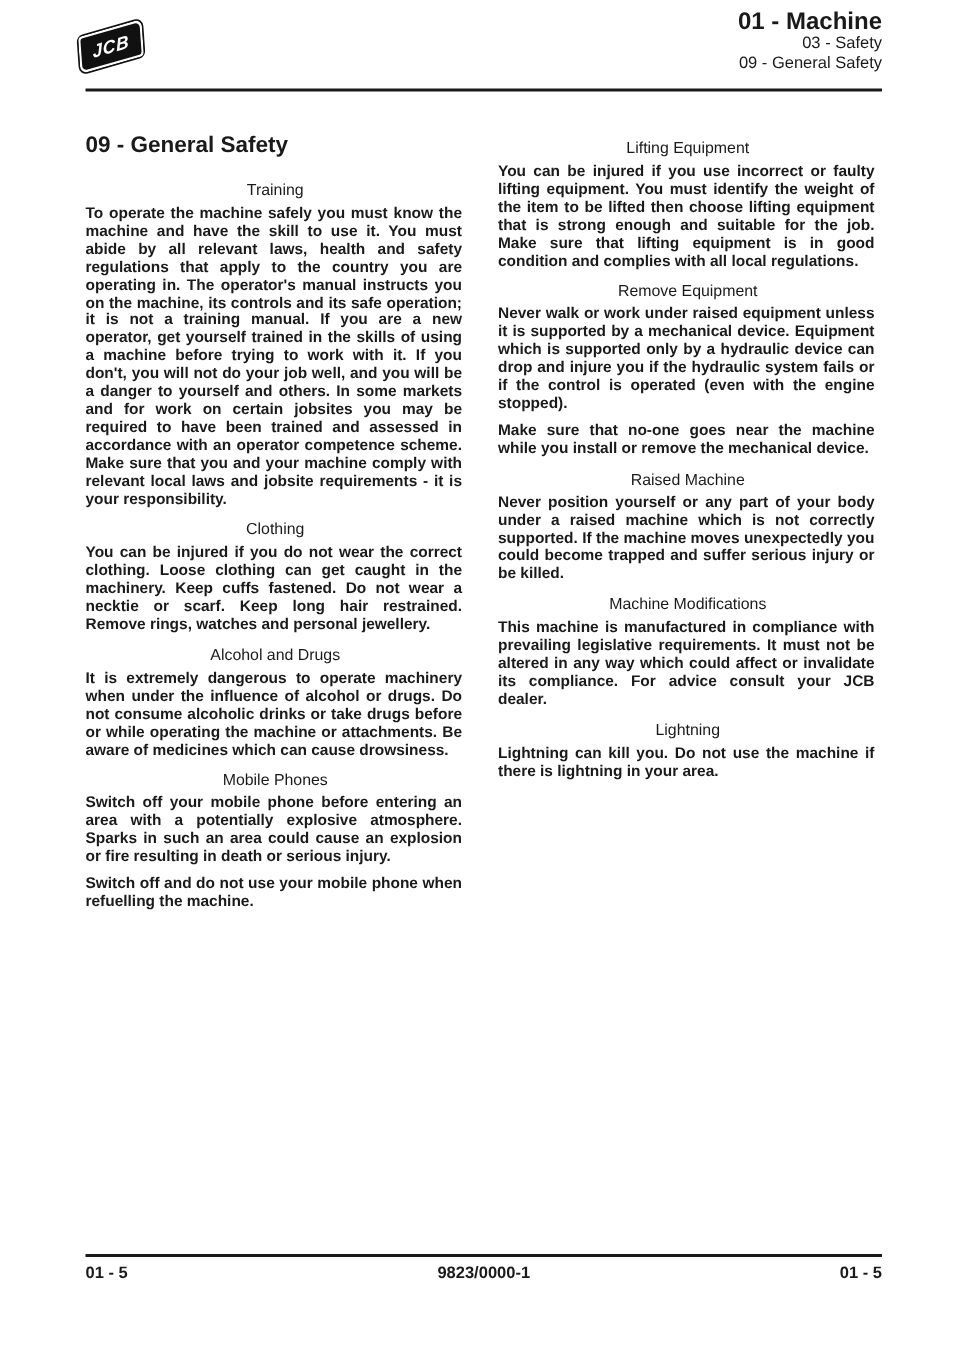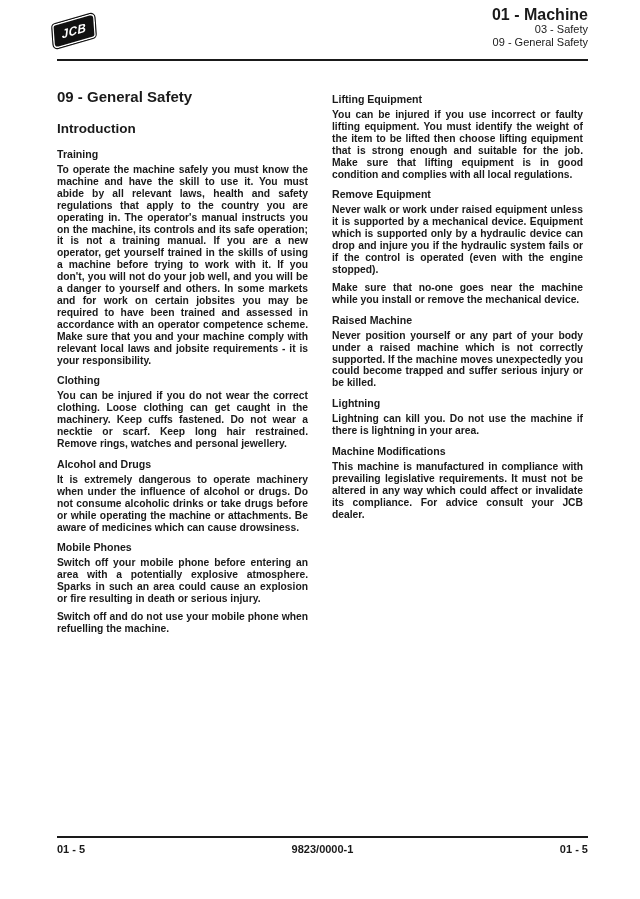--- a/index.html
+++ b/index.html
@@ -67,22 +67,23 @@
     font-weight: bold;
     margin: 0 0 16px 0;
   }
   .intro-heading {
     font-size: 13.5px;
     font-weight: bold;
     margin: 0 0 12px 0;
   }
   .sec h3 {
     font-size: 10.6px;
-    font-weight: bold;
+    font-weight: normal;
     margin: 8px 0 4px 0;
+    text-align: center;
   }
   .sec p {
     font-size: 10.3px;
     line-height: 11.9px;
     text-align: justify;
     margin: 0 2px 6px 0;
     font-weight: bold;
   }
 
   
@@ -119,21 +120,20 @@
   <div class="breadcrumbs">
     <div class="crumb chapter">01 - Machine</div>
     <div class="crumb">03 - Safety</div>
     <div class="crumb">09 - General Safety</div>
   </div>
 
   <div class="header-rule"></div>
 
   <div class="col col-left">
     <h1 class="page-title">09 - General Safety</h1>
-    <h2 class="intro-heading">Introduction</h2>
 
     <div class="sec">
       <h3>Training</h3>
       <p>To operate the machine safely you must know the machine and have the skill to use it. You must abide by all relevant laws, health and safety regulations that apply to the country you are operating in. The operator's manual instructs you on the machine, its controls and its safe operation; it is not a training manual. If you are a new operator, get yourself trained in the skills of using a machine before trying to work with it. If you don't, you will not do your job well, and you will be a danger to yourself and others. In some markets and for work on certain jobsites you may be required to have been trained and assessed in accordance with an operator competence scheme. Make sure that you and your machine comply with relevant local laws and jobsite requirements - it is your responsibility.</p>
     </div>
 
 
     <div class="sec">
       <h3>Clothing</h3>
       <p>You can be injured if you do not wear the correct clothing. Loose clothing can get caught in the machinery. Keep cuffs fastened. Do not wear a necktie or scarf. Keep long hair restrained. Remove rings, watches and personal jewellery.</p>
@@ -163,27 +163,27 @@
       <p>Never walk or work under raised equipment unless it is supported by a mechanical device. Equipment which is supported only by a hydraulic device can drop and injure you if the hydraulic system fails or if the control is operated (even with the engine stopped).</p>
       <p>Make sure that no-one goes near the machine while you install or remove the mechanical device.</p>
     </div>
 
     <div class="sec">
       <h3>Raised Machine</h3>
       <p>Never position yourself or any part of your body under a raised machine which is not correctly supported. If the machine moves unexpectedly you could become trapped and suffer serious injury or be killed.</p>
     </div>
 
     <div class="sec">
-      <h3>Lightning</h3>
-      <p>Lightning can kill you. Do not use the machine if there is lightning in your area.</p>
+      <h3>Machine Modifications</h3>
+      <p>This machine is manufactured in compliance with prevailing legislative requirements. It must not be altered in any way which could affect or invalidate its compliance. For advice consult your JCB dealer.</p>
     </div>
 
     <div class="sec">
-      <h3>Machine Modifications</h3>
-      <p>This machine is manufactured in compliance with prevailing legislative requirements. It must not be altered in any way which could affect or invalidate its compliance. For advice consult your JCB dealer.</p>
+      <h3>Lightning</h3>
+      <p>Lightning can kill you. Do not use the machine if there is lightning in your area.</p>
     </div>
   </div>
 
   <div class="footer-rule"></div>
   <div class="footer">
     <span>01 - 5</span>
     <span>9823/0000-1</span>
     <span>01 - 5</span>
   </div>
 

